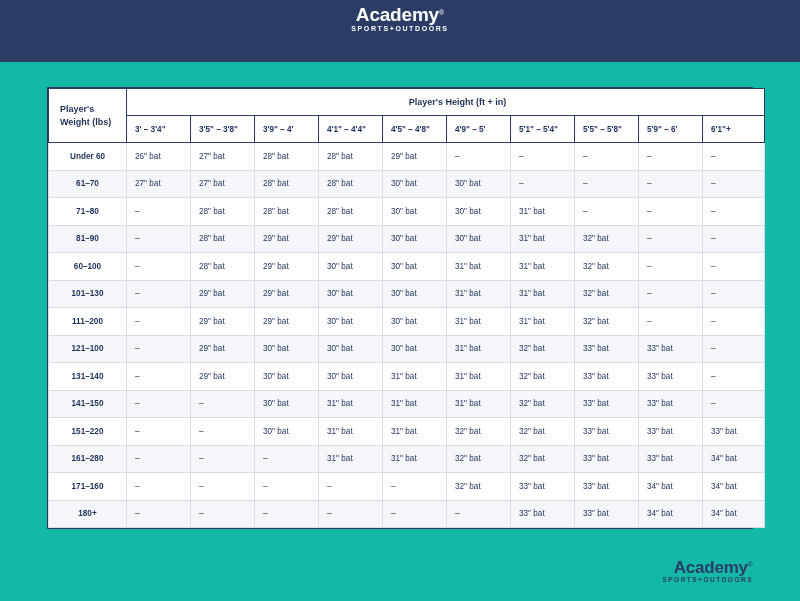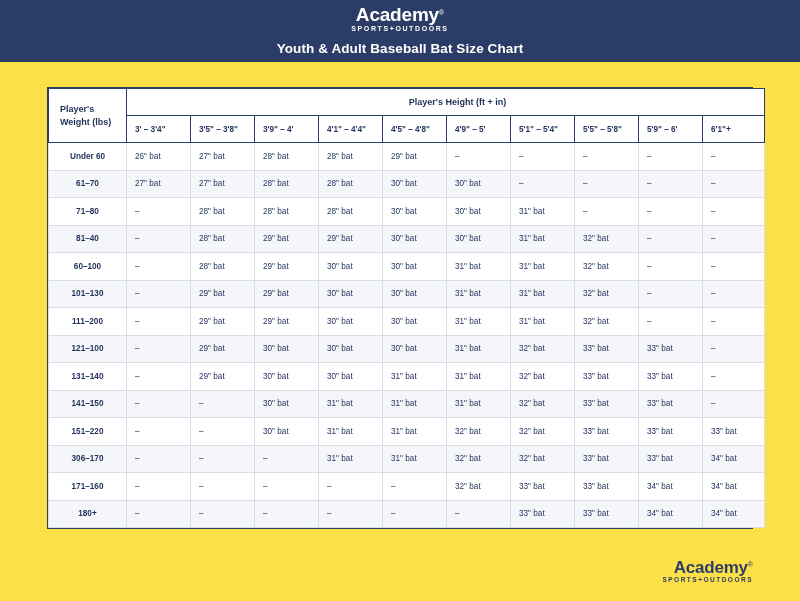--- a/index.html
+++ b/index.html
@@ -51,21 +51,21 @@
     font-weight: bold;
     margin-top: 9px;
     letter-spacing: 0.1px;
   }
 
   
   .sheet {
     position: relative;
     width: 800px;
     height: 539px;
-    background: #fde047;
+    background: #14b8a6;
   }
   .table-frame {
     position: absolute;
     left: 47px;
     top: 25px;
     width: 706px;
     border: 1px solid #2b3d66;
     box-sizing: border-box;
   }
   table {
@@ -148,21 +148,20 @@
   }
 </style>
 </head>
 <body>
 
 <div class="header">
   <div class="brand">
     <span class="brand-word">Academy</span><span class="brand-reg">®</span>
     <div class="brand-sub">SPORTS+OUTDOORS</div>
   </div>
-  <div class="header-title">Youth &amp; Adult Baseball Bat Size Chart</div>
 </div>
 
 <div class="sheet">
   <div class="table-frame">
     <table>
       <colgroup>
         <col style="width:78px">
         <col style="width:64px">
           <col style="width:64px">
           <col style="width:64px">
@@ -226,21 +225,21 @@
           <td class="val">28" bat</td>
           <td class="val">28" bat</td>
           <td class="val">30" bat</td>
           <td class="val">30" bat</td>
           <td class="val">31" bat</td>
           <td class="val">–</td>
           <td class="val">–</td>
           <td class="val">–</td>
         </tr>
         <tr>
-          <td class="wt">81–40</td>
+          <td class="wt">81–90</td>
           <td class="val">–</td>
           <td class="val">28" bat</td>
           <td class="val">29" bat</td>
           <td class="val">29" bat</td>
           <td class="val">30" bat</td>
           <td class="val">30" bat</td>
           <td class="val">31" bat</td>
           <td class="val">32" bat</td>
           <td class="val">–</td>
           <td class="val">–</td>
@@ -330,21 +329,21 @@
           <td class="val">30" bat</td>
           <td class="val">31" bat</td>
           <td class="val">31" bat</td>
           <td class="val">32" bat</td>
           <td class="val">32" bat</td>
           <td class="val">33" bat</td>
           <td class="val">33" bat</td>
           <td class="val">33" bat</td>
         </tr>
         <tr>
-          <td class="wt">306–170</td>
+          <td class="wt">161–280</td>
           <td class="val">–</td>
           <td class="val">–</td>
           <td class="val">–</td>
           <td class="val">31" bat</td>
           <td class="val">31" bat</td>
           <td class="val">32" bat</td>
           <td class="val">32" bat</td>
           <td class="val">33" bat</td>
           <td class="val">33" bat</td>
           <td class="val">34" bat</td>

